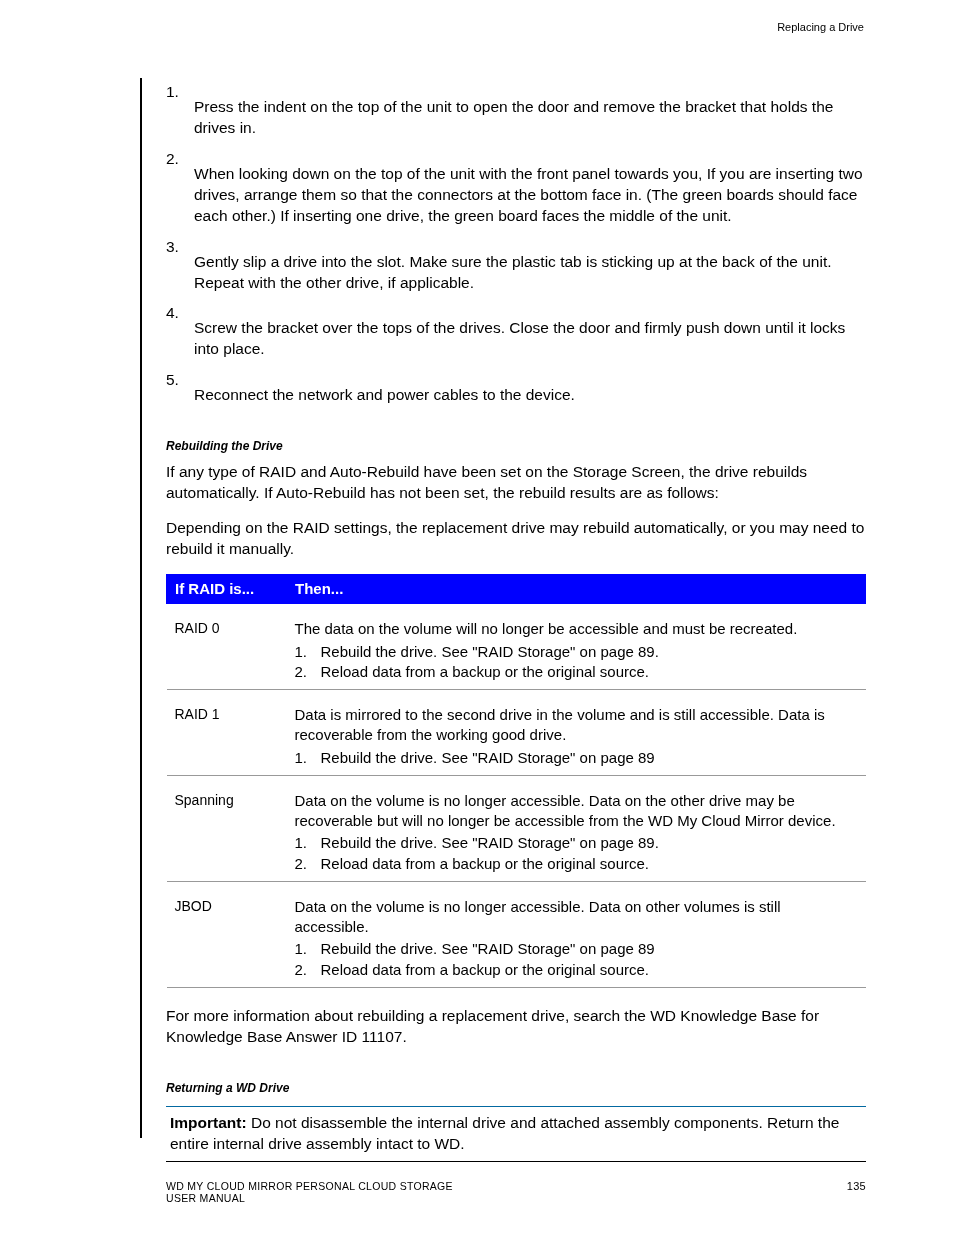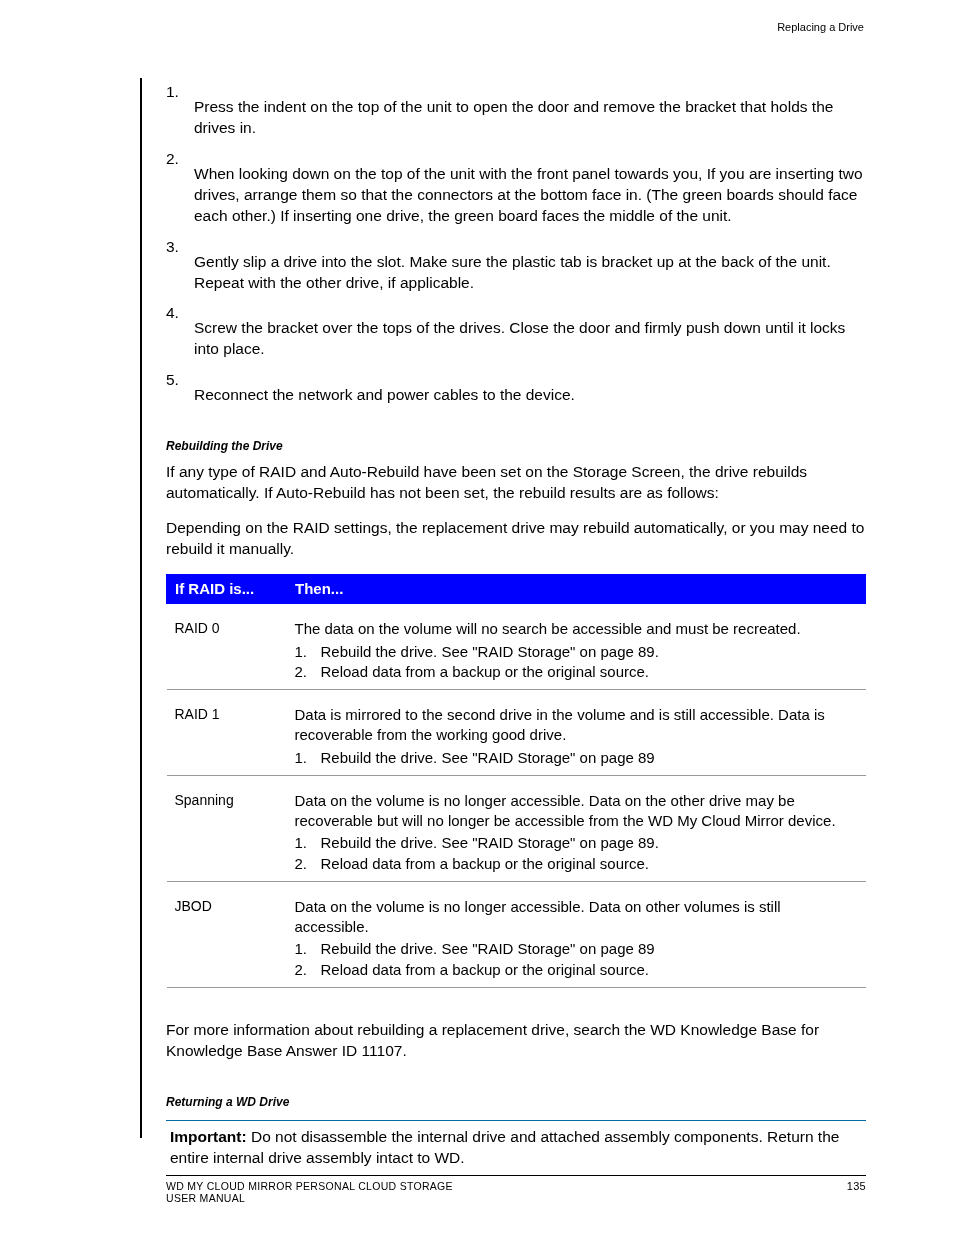--- a/index.html
+++ b/index.html
@@ -43,21 +43,21 @@
     margin-top: 32px;
     margin-bottom: 8px;
     font-style: italic;
   }
   .para { margin-bottom: 14px; }
   table.raid {
     width: 100%;
     border-collapse: collapse;
     font-size: 15px;
     margin-top: 6px;
-    margin-bottom: 32px;
+    margin-bottom: 18px;
   }
   table.raid th {
     background: #0000ff;
     color: #fff;
     font-weight: bold;
     text-align: left;
     padding: 4px 8px;
     border: 1px solid #0000ff;
   }
   table.raid th:first-child { width: 120px; }
@@ -107,21 +107,21 @@
     <div class="ol-item">
       <div class="ol-num">1.</div>
       <div class="ol-body">Press the indent on the top of the unit to open the door and remove the bracket that holds the drives in.</div>
     </div>
     <div class="ol-item">
       <div class="ol-num">2.</div>
       <div class="ol-body">When looking down on the top of the unit with the front panel towards you, If you are inserting two drives, arrange them so that the connectors at the bottom face in. (The green boards should face each other.) If inserting one drive, the green board faces the middle of the unit.</div>
     </div>
     <div class="ol-item">
       <div class="ol-num">3.</div>
-      <div class="ol-body">Gently slip a drive into the slot. Make sure the plastic tab is bracket up at the back of the unit. Repeat with the other drive, if applicable.</div>
+      <div class="ol-body">Gently slip a drive into the slot. Make sure the plastic tab is sticking up at the back of the unit. Repeat with the other drive, if applicable.</div>
     </div>
     <div class="ol-item">
       <div class="ol-num">4.</div>
       <div class="ol-body">Screw the bracket over the tops of the drives. Close the door and firmly push down until it locks into place.</div>
     </div>
     <div class="ol-item">
       <div class="ol-num">5.</div>
       <div class="ol-body">Reconnect the network and power cables to the device.</div>
     </div>
   </div>
@@ -134,21 +134,21 @@
     <thead>
       <tr>
         <th>If RAID is...</th>
         <th>Then...</th>
       </tr>
     </thead>
     <tbody id="raid-tbody">
         <tr>
           <td>RAID 0</td>
           <td>
-            <div>The data on the volume will no search be accessible and must be recreated.</div>
+            <div>The data on the volume will no longer be accessible and must be recreated.</div>
             <div class="sub-ol">
               <div class="sub-ol-item">
                 <div class="sub-ol-num">1.</div>
                 <div class="sub-ol-body">Rebuild the drive. See "RAID Storage" on page 89.</div>
               </div>
               <div class="sub-ol-item">
                 <div class="sub-ol-num">2.</div>
                 <div class="sub-ol-body">Reload data from a backup or the original source.</div>
               </div>
             </div>

